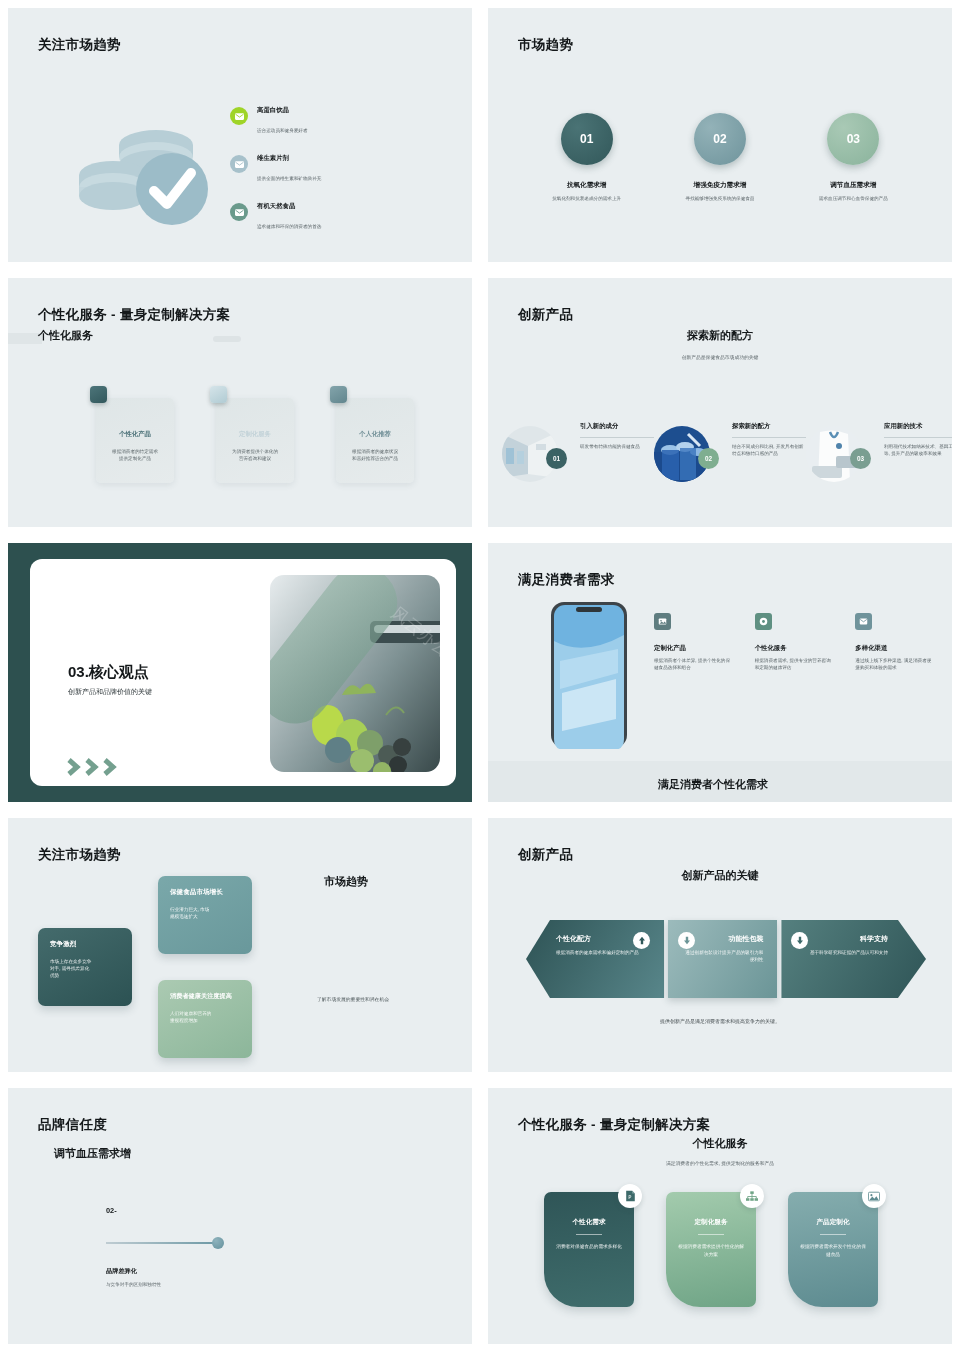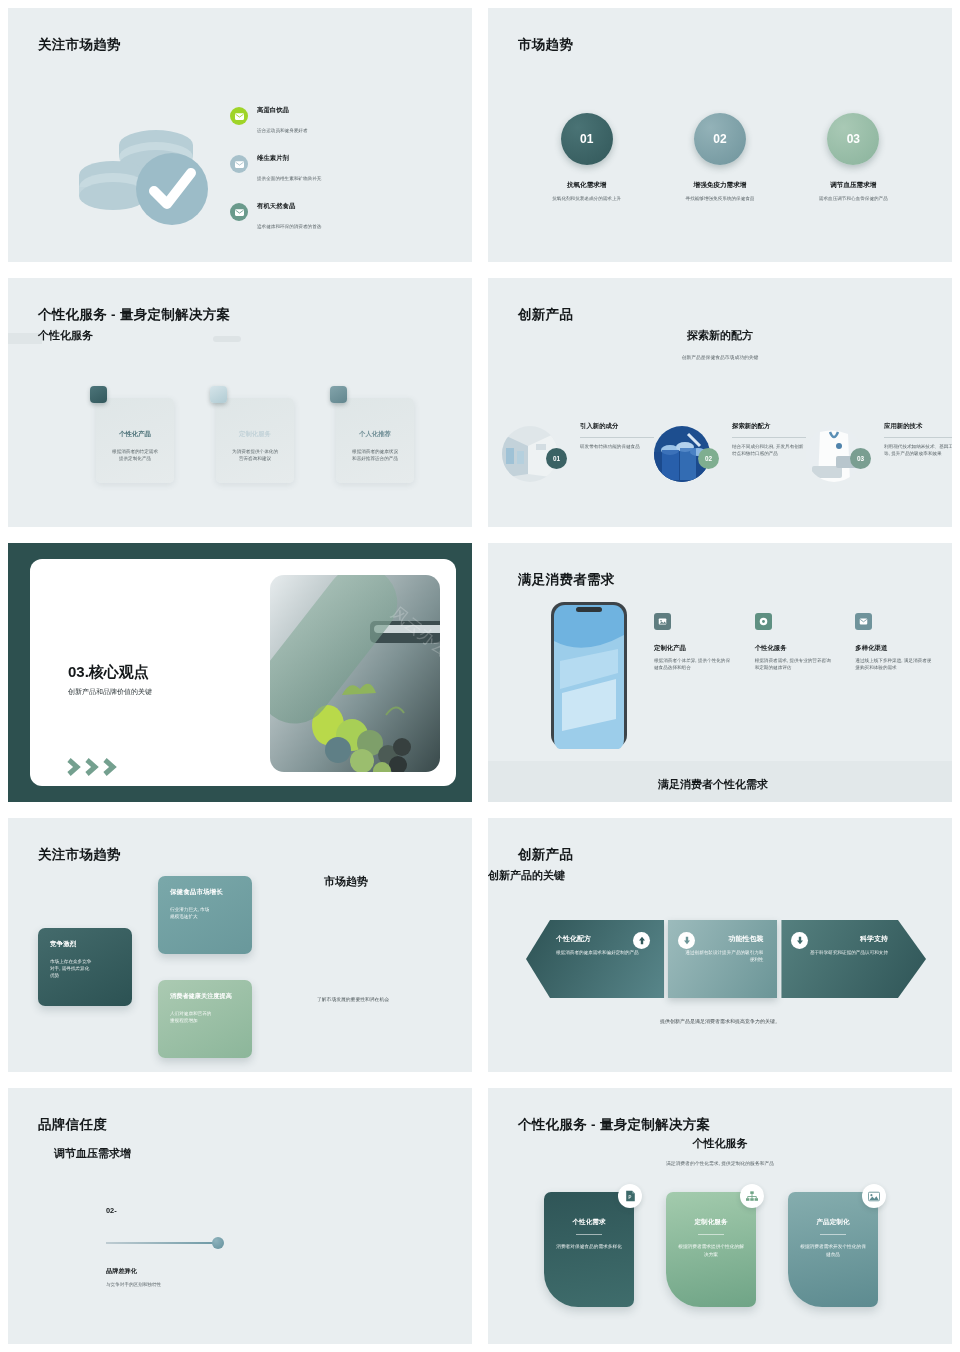--- a/index.html
+++ b/index.html
@@ -124,21 +124,21 @@
   
   .s7-phone { position: absolute; left: 62px; top: 58px; width: 78px; height: 148px; }
   .s7-cols { position: absolute; left: 166px; right: 18px; top: 70px; display: flex; gap: 22px; }
   .s7-col { width: 104px; }
   .s7-ic { width: 17px; height: 17px; border-radius: 3px; display: flex; align-items: center; justify-content: center; margin-bottom: 14px; }
   .s7-name { font-size: 6.4px; font-weight: bold; color: #14181a; margin-bottom: 4px; }
   .s7-band { position: absolute; left: 0; right: 0; top: 218px; height: 72px; background: #e2e8ea; }
   .s7-bt { position: absolute; left: 170px; top: 234px; font-size: 11px; font-weight: bold; color: #14181a; }
 
   
-  .s8-h2 { left: 0; right: 0; top: 50px; }
+  .s8-h2 { left: 0; right: 0; top: 50px; text-align: center; }
   .s8-row { position: absolute; left: 38px; right: 26px; top: 102px; display: flex; align-items: stretch; gap: 4px; }
   .s8-seg { position: relative; height: 78px; color: #fff; padding: 14px 16px; box-shadow: 0 3px 7px rgba(50,75,78,.22); }
   .s8-seg .t { font-size: 7px; font-weight: bold; margin-bottom: 5px; }
   .s8-seg .d { font-size: 4.6px; line-height: 1.55; opacity: .93; }
   .s8-badge {
     position: absolute; width: 17px; height: 17px; border-radius: 50%; background: #fff;
     display: flex; align-items: center; justify-content: center;
   }
   .s8-foot { position: absolute; left: 0; right: 0; top: 200px; text-align: center; font-size: 5px; color: #41494c; }
 

